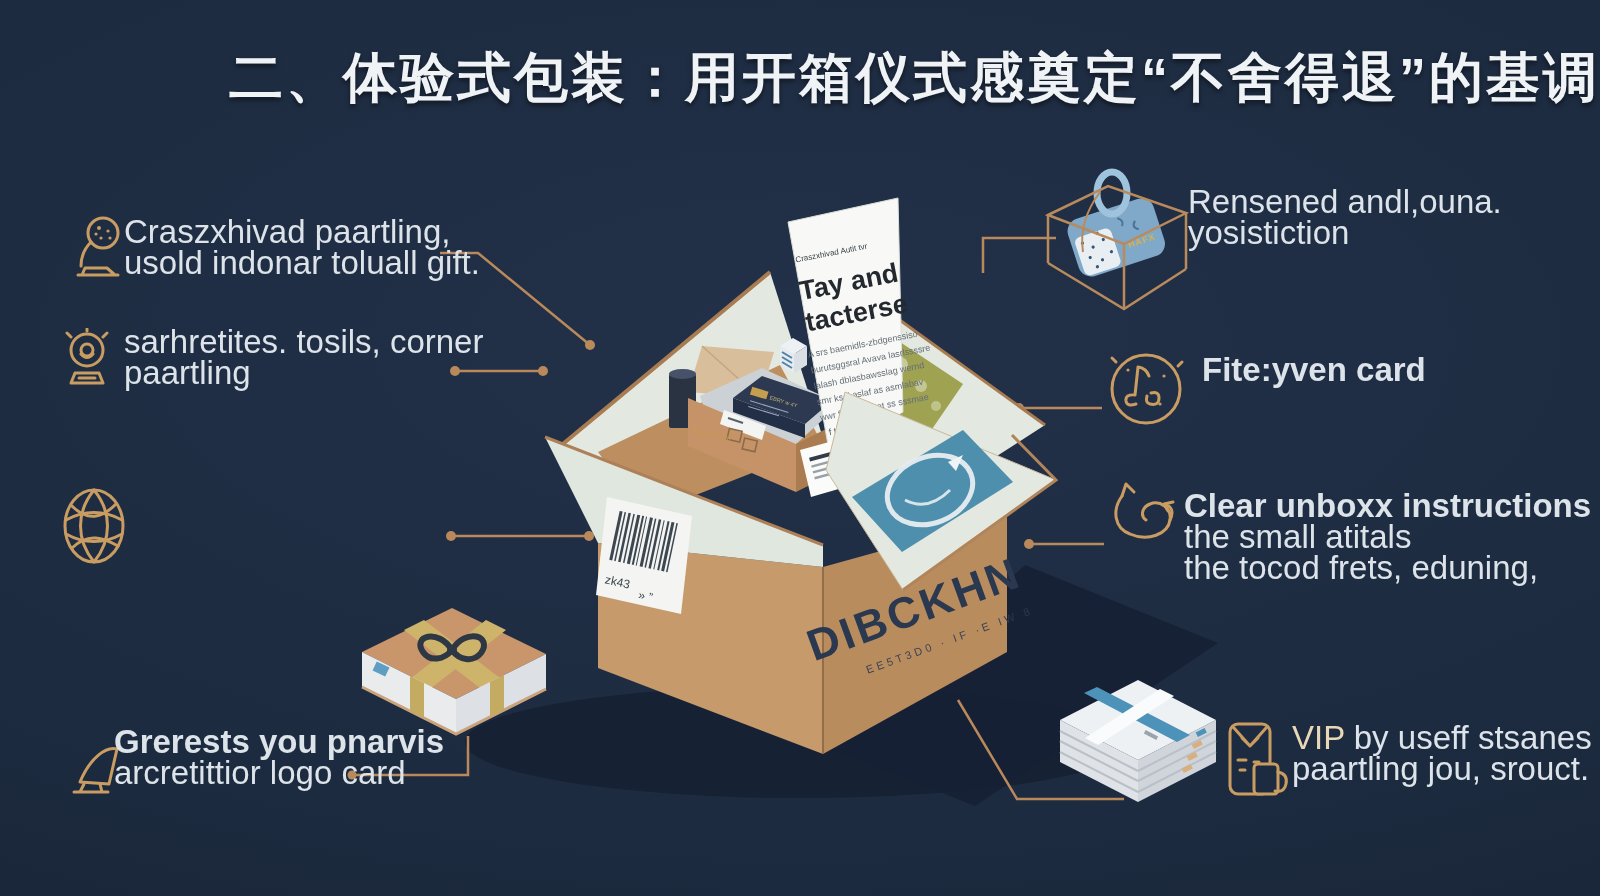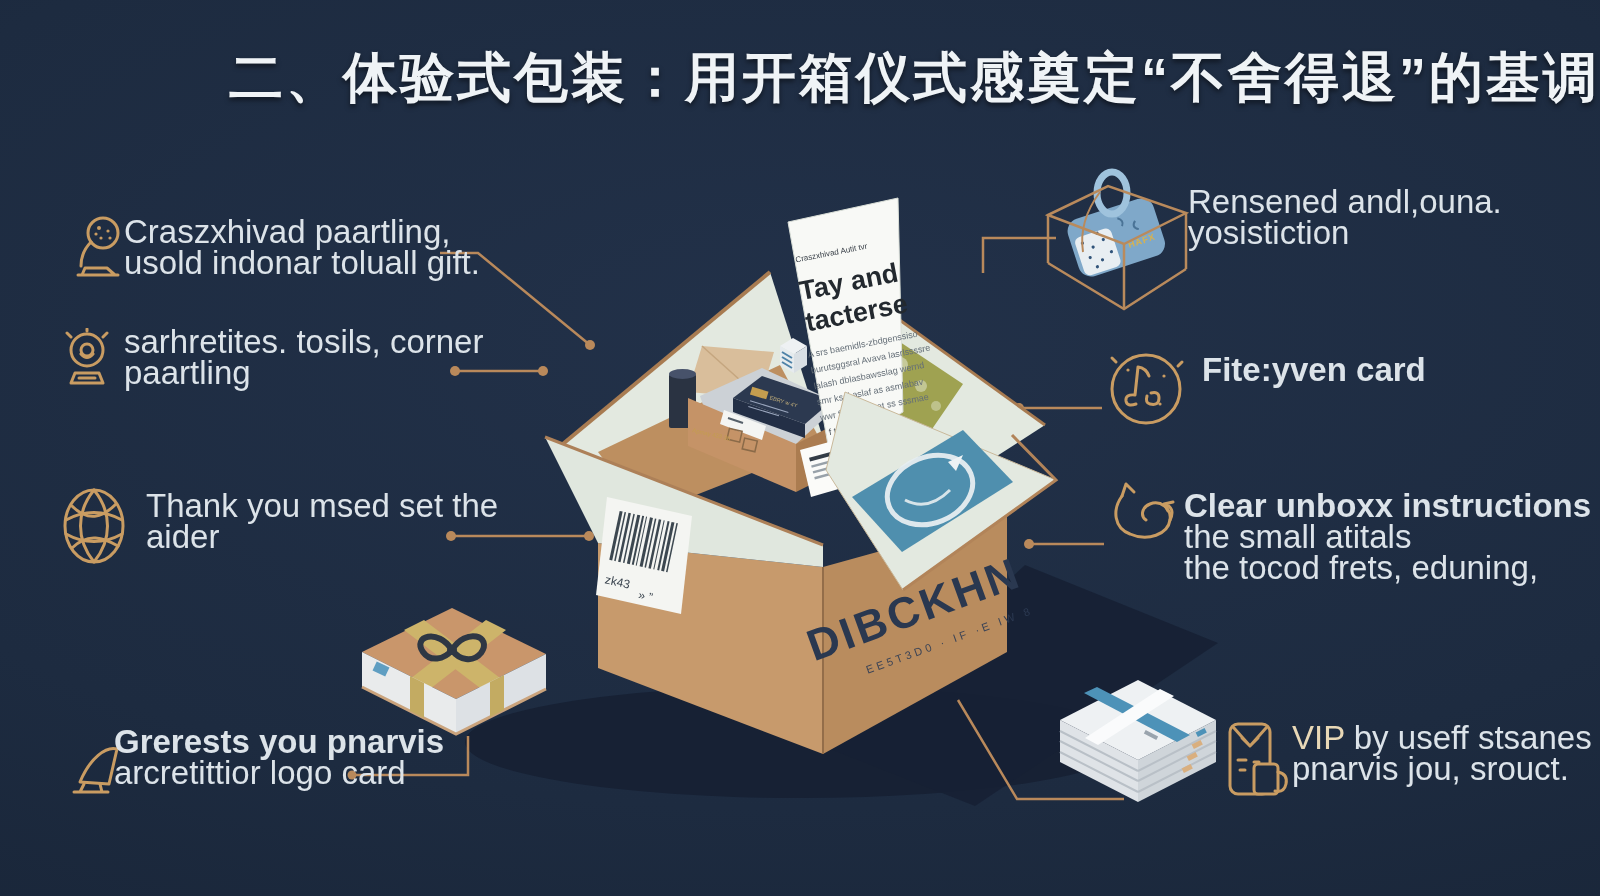--- a/index.html
+++ b/index.html
@@ -286,24 +286,20 @@
   </div>
 
   <span class="icon" style="left:58px;top:482px">
     <svg width="72" height="88" viewBox="0 0 72 88">
       <ellipse class="ic" cx="36" cy="44" rx="29" ry="36"></ellipse>
       <path class="ic" d="M36,8 C18,30 18,58 36,80 M36,8 C54,30 54,58 36,80"></path>
       <path class="ic" d="M8,38 C26,28 46,28 64,38 M8,52 C26,62 46,62 64,52"></path>
       <path class="ic" d="M14,24 C30,40 44,36 58,22 M14,66 C30,50 46,56 60,64"></path>
     </svg>
   </span>
-  <div class="callout" style="left:146px;top:490px">
-    <div class="line">Thank you msed set the</div>
-    <div class="line">aider</div>
-  </div>
 
   <span class="icon" style="left:70px;top:734px">
     <svg width="58" height="64" viewBox="0 0 58 64">
       <path class="ic" d="M10,48 C20,24 36,12 47,15 L39,50 Z"></path>
       <path class="ic" d="M4,58 h34 M14,50 l-4,8 M30,50 l2,8"></path>
     </svg>
   </span>
   <div class="callout" style="left:114px;top:726px">
     <div class="line bold warm">Grerests you pnarvis</div>
     <div class="line">arcretittior logo card</div>
@@ -348,16 +344,16 @@
     <svg width="66" height="88" viewBox="0 0 66 88">
       <rect class="ic" x="6" y="8" width="40" height="70" rx="8"></rect>
       <path class="ic" d="M10,12 L26,30 L42,12 M18,22 L26,30 L34,22"></path>
       <path class="ic" d="M14,44 h8 M30,46 h5 M16,54 h5"></path>
       <rect x="30" y="48" width="24" height="30" rx="4" fill="#1d2b40" stroke="#c99c62" stroke-width="3"></rect>
       <path class="ic" d="M54,56 q10,2 8,12 q-2,9 -11,7"></path>
     </svg>
   </span>
   <div class="callout" style="left:1292px;top:722px">
     <div class="line"><span class="bold cream">VIP</span><span> by useff stsanes</span></div>
-    <div class="line">pnarvis jou, srouct.</div>
+    <div class="line">paartling jou, srouct.</div>
   </div>
 
 </div>
 
 </body></html>

